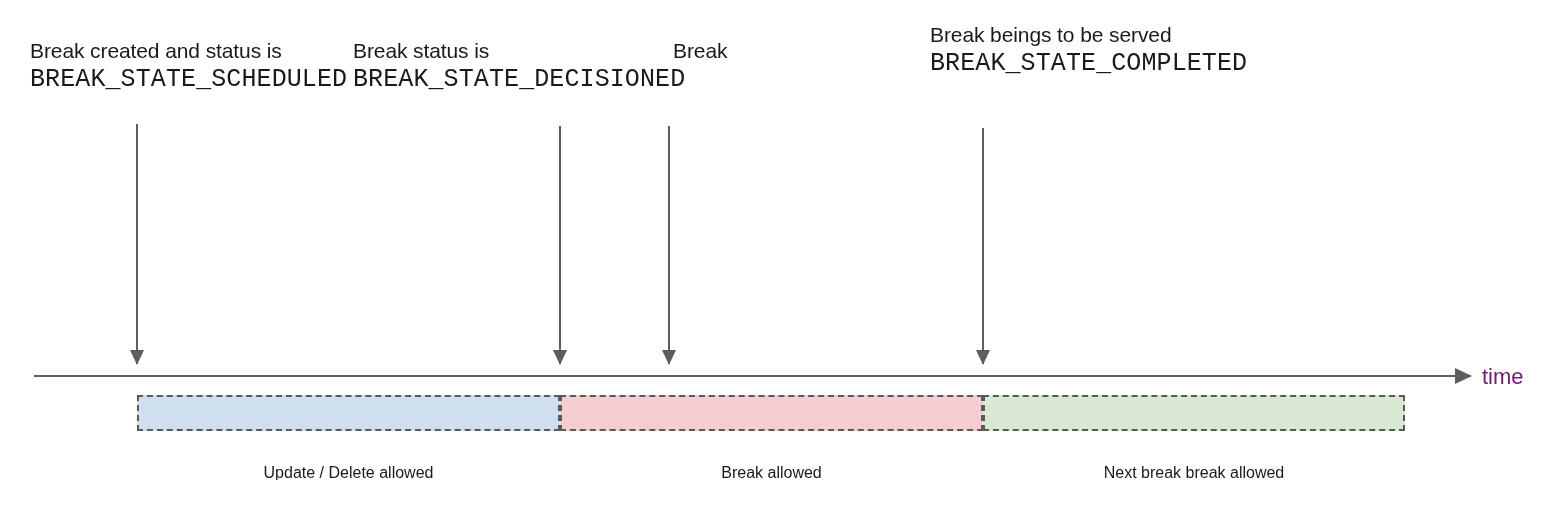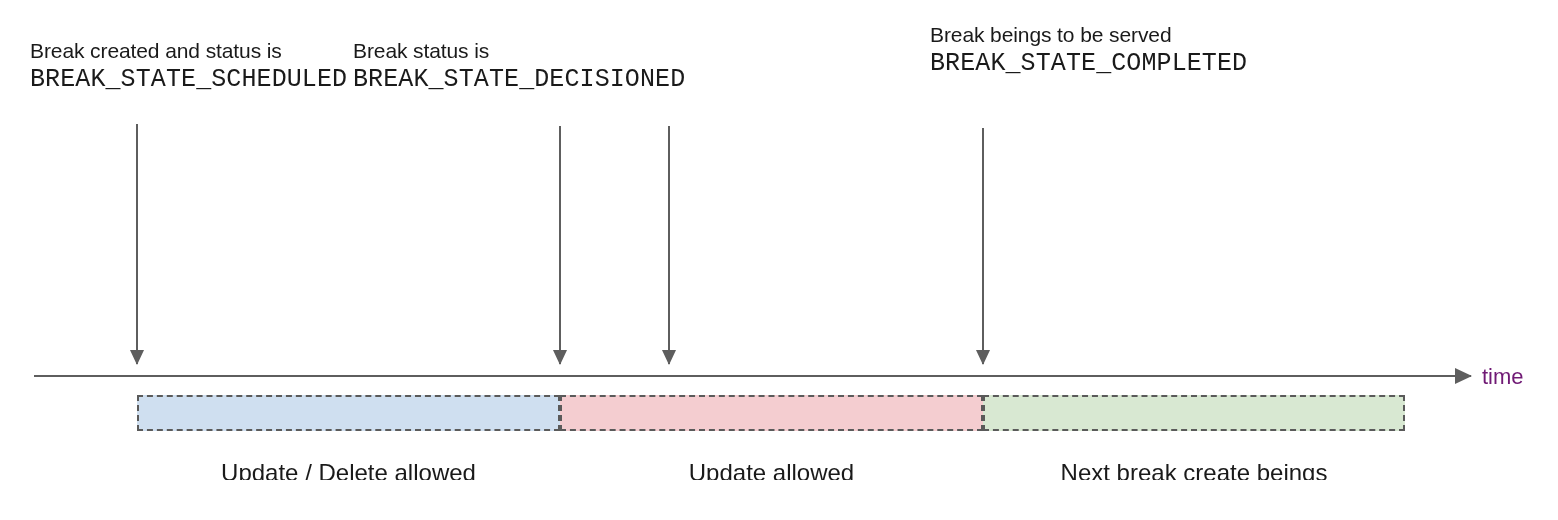--- a/index.html
+++ b/index.html
@@ -98,21 +98,21 @@
     height: 36px;
     box-sizing: border-box;
     border: 2.5px dashed #5a5a5a;
   }
 
   
   .phase-caption {
     position: absolute;
     top: 460px;
     text-align: center;
-    font-size: 24px;
+    font-size: 16px;
     color: #1a1a1a;
     line-height: 26px;
     white-space: nowrap;
   }
 </style>
 </head>
 <body>
 
 <div id="canvas">
 
@@ -120,20 +120,21 @@
     <span class="ln">Break created and status is</span>
     <span class="ln mono">BREAK_STATE_SCHEDULED</span>
   </div>
 
   <div class="event-label" id="label-1" style="left:353px; top:36px;">
     <span class="ln">Break status is</span>
     <span class="ln mono">BREAK_STATE_DECISIONED</span>
   </div>
 
   <div class="event-label" id="label-2" style="left:673px; top:36px;">
+    <span class="ln">Break</span>
   </div>
 
   <div class="event-label" id="label-3" style="left:930px; top:20px;">
     <span class="ln">Break beings to be served</span>
     <span class="ln mono">BREAK_STATE_COMPLETED</span>
   </div>
 
   <div class="v-arrow" style="left:130px; top:124px; height:240px;">
     <span class="shaft"></span>
     <span class="head"></span>
@@ -156,16 +157,16 @@
 
   <div id="time-axis"></div>
   <div id="time-axis-head"></div>
   <div id="time-axis-label">time</div>
 
   <div class="phase-bar" style="left:137px; width:423px; background:#cfdff0;"></div>
   <div class="phase-bar" style="left:560px; width:423px; background:#f4cdd0;"></div>
   <div class="phase-bar" style="left:983px; width:422px; background:#d8e8d2;"></div>
 
   <div class="phase-caption" style="left:137px; width:423px;">Update / Delete allowed</div>
-  <div class="phase-caption" style="left:560px; width:423px;">Update allowed</div>
-  <div class="phase-caption" style="left:983px; width:422px;">Next break create beings</div>
+  <div class="phase-caption" style="left:560px; width:423px;">Break allowed</div>
+  <div class="phase-caption" style="left:983px; width:422px;">Next break break allowed</div>
 
 </div>
 
 </body></html>

